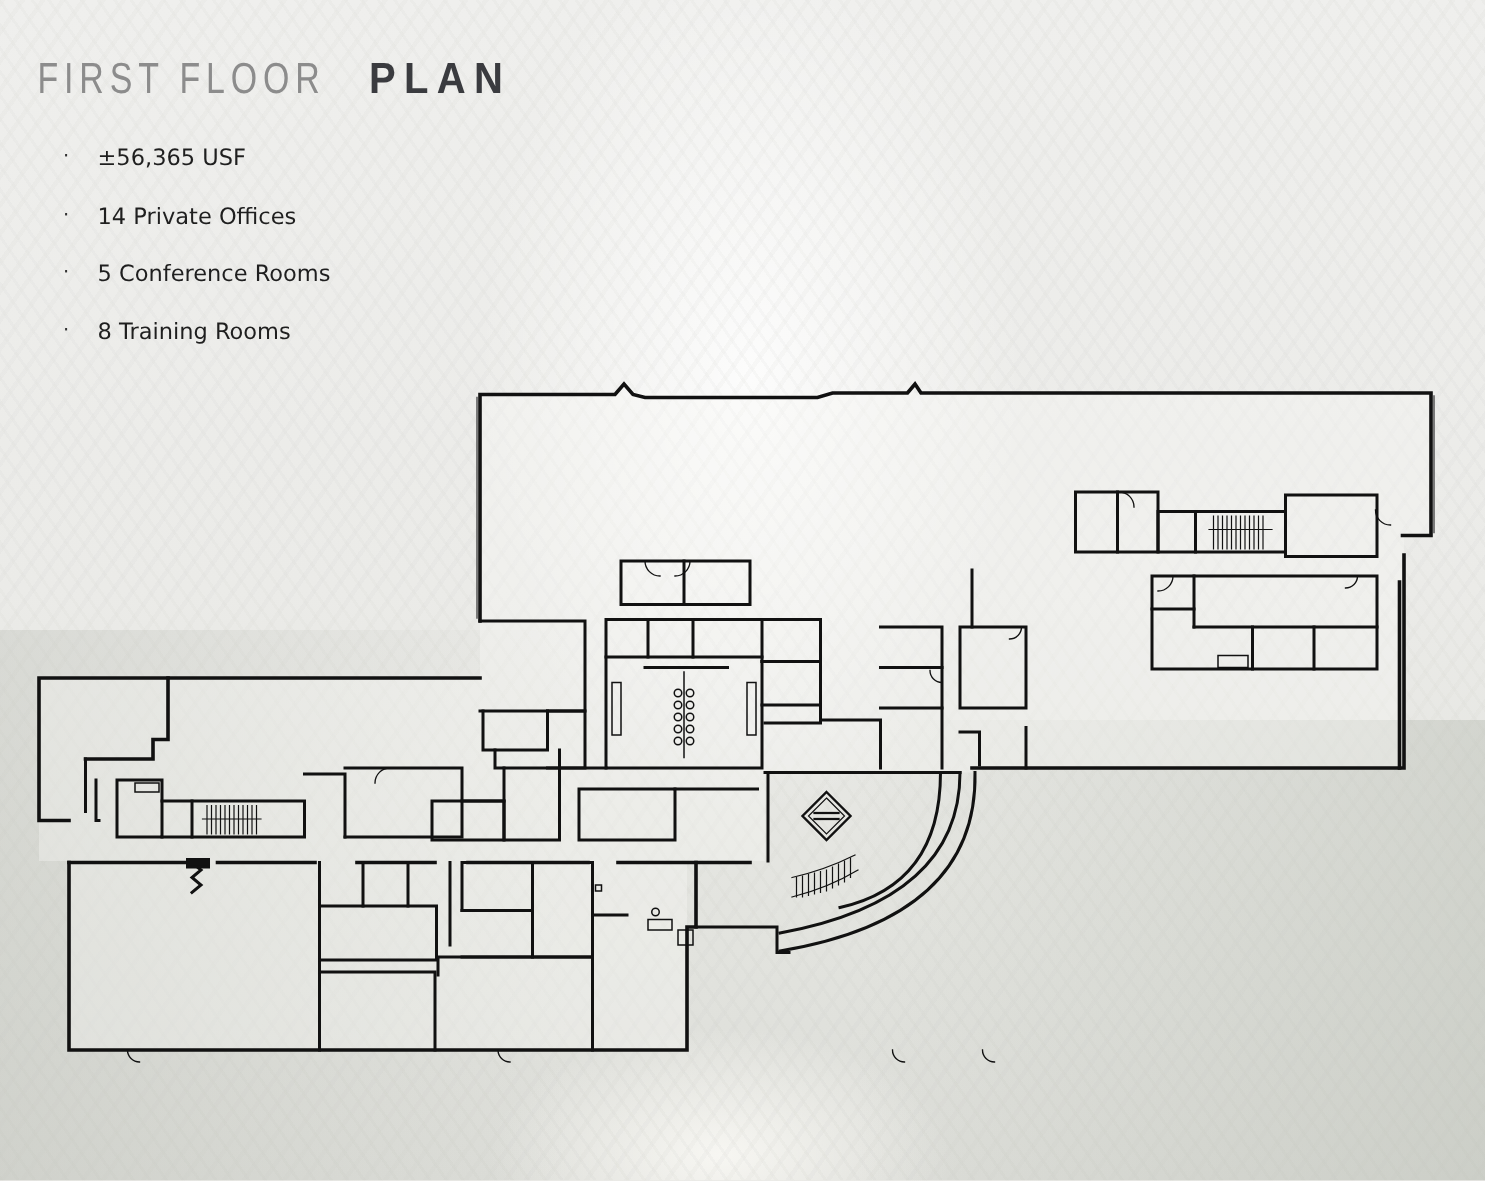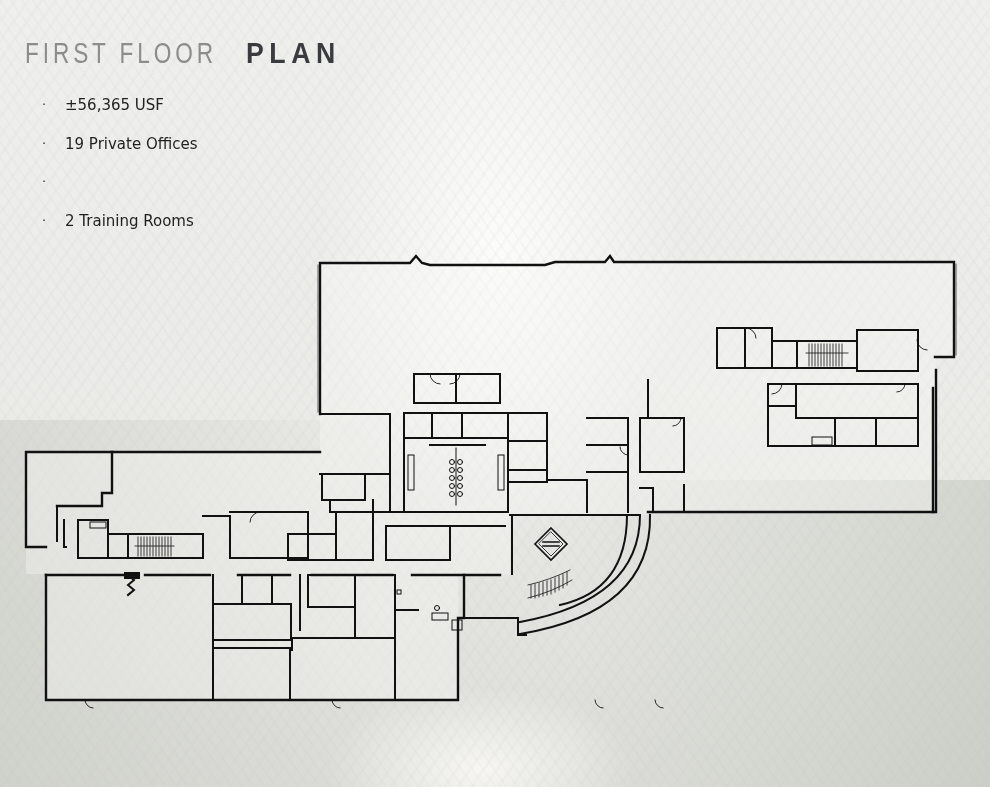--- a/index.html
+++ b/index.html
@@ -74,28 +74,29 @@
 
 <h1 class="title"><span class="light">FIRST FLOOR</span> <span class="bold">PLAN</span></h1>
 
 <ul class="bullets">
   <li>
       <span class="dot">·</span>
       <span>±56,365 USF</span>
     </li>
   <li>
       <span class="dot">·</span>
-      <span>19 Private Offices</span>
-    </li>
-  <li>
-      <span class="dot">·</span>
-    </li>
-  <li>
-      <span class="dot">·</span>
-      <span>2 Training Rooms</span>
+      <span>14 Private Offices</span>
+    </li>
+  <li>
+      <span class="dot">·</span>
+      <span>5 Conference Rooms</span>
+    </li>
+  <li>
+      <span class="dot">·</span>
+      <span>8 Training Rooms</span>
     </li>
 </ul>
 
 <svg class="plan" viewBox="0 0 990 787" xmlns="http://www.w3.org/2000/svg">
   <g fill="none" stroke="#111" stroke-linecap="square">
 
     <g fill="rgba(248,248,246,0.35)" stroke="none">
       <path d="M320 262 L954 262 L954 358 L936 358 L936 512 L648 512 L648 515 L510 515 L510 574 L458 574 L458 700 L46 700 L46 574 L26 574 L26 452 L320 452 Z"></path>
     </g>
 

